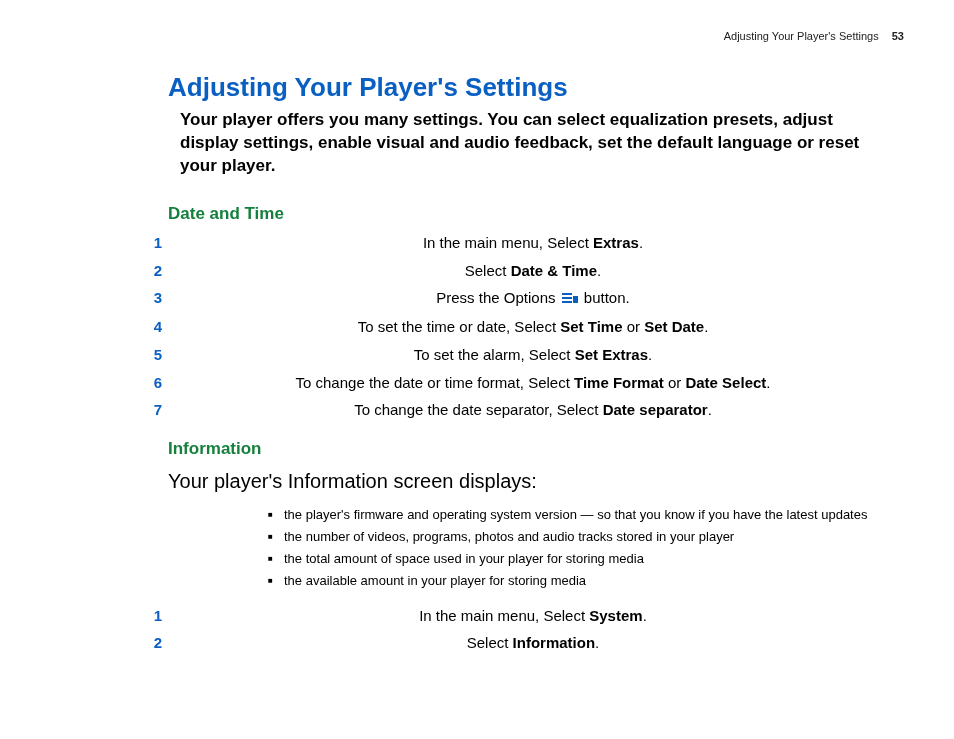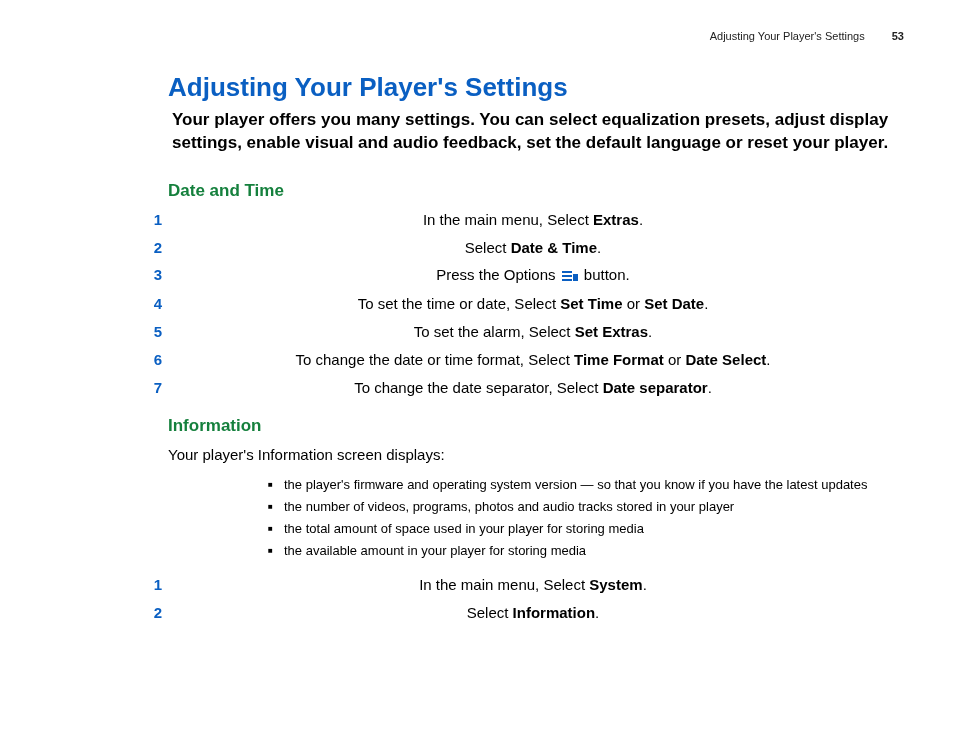--- a/index.html
+++ b/index.html
@@ -18,33 +18,33 @@
     box-sizing: border-box;
   }
   .runhead {
     text-align: right;
     font-size: 11px;
     color: #222;
     margin-bottom: 30px;
     margin-right: -10px;
   }
   .runhead .rh-title { display:inline; }
-  .runhead .rh-page { font-weight: bold; margin-left: 24px; }
+  .runhead .rh-page { font-weight: bold; margin-left: 10px; }
   .content { margin-left: 108px; }
   h1.main-title {
     color: #0a5fc2;
     font-size: 26px;
     font-weight: bold;
     margin: 0 0 6px 0;
   }
   .intro {
     font-size: 17px;
     font-weight: bold;
     line-height: 1.35;
-    margin: 0 0 26px 4px;
+    margin: 0 0 26px 12px;
     color: #000;
   }
   h2.section {
     color: #15803d;
     font-size: 17px;
     font-weight: bold;
     margin: 18px 0 8px 0;
   }
   .step-row {
     display: flex;
@@ -58,21 +58,21 @@
     font-weight: bold;
     width: 22px;
     text-align: right;
     margin-left: -28px;
     margin-right: 10px;
     flex: 0 0 auto;
   }
   .step-text { flex: 1 1 auto; text-align: center; }
   .bold { font-weight: bold; }
   .para {
-    font-size: 15px;
+    font-size: 20px;
     margin: 6px 0 10px 0;
     line-height: 1.45;
   }
   .bullets {
     margin: 8px 0 14px 100px;
     font-size: 13px;
     line-height: 1.45;
   }
   .bullet-row {
     display: flex;

